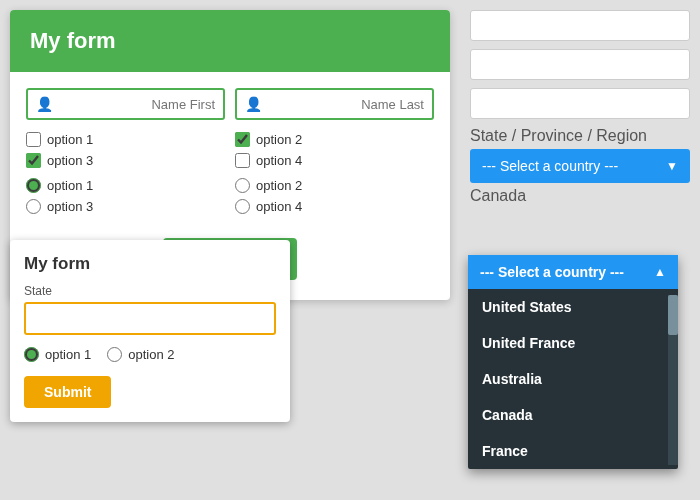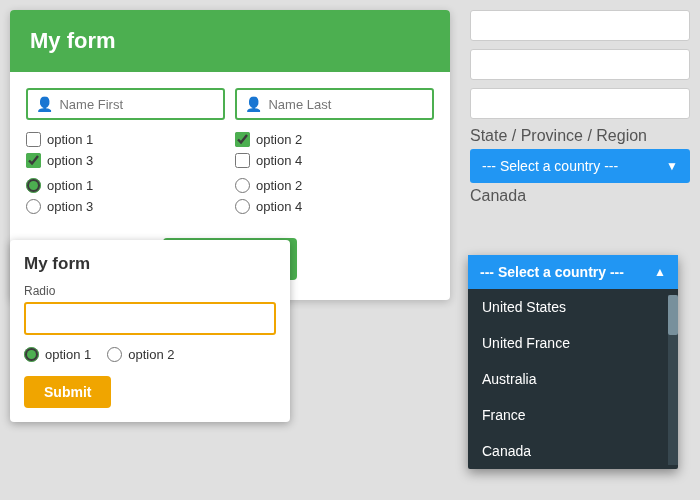--- a/index.html
+++ b/index.html
@@ -43,20 +43,21 @@
     .input-with-icon .icon {
       color: #4CAF50;
       font-size: 14px;
     }
     .input-with-icon input {
       border: none;
       outline: none;
       width: 100%;
       font-size: 13px;
       color: #1d4ed8;
+      text-align: right;
     }
     .checkbox-grid {
       display: grid;
       grid-template-columns: 1fr 1fr;
       gap: 6px 10px;
       margin-bottom: 10px;
     }
     .checkbox-item {
       display: flex;
       align-items: center;
@@ -229,21 +230,21 @@
     }
     .dropdown-list {
       overflow-y: auto;
       max-height: 210px;
     }
     .dropdown-item {
       padding: 10px 14px;
       color: #fff;
       font-size: 14px;
       cursor: pointer;
-      font-weight: normal;
+      font-weight: bold;
     }
     .dropdown-scrollbar {
       position: absolute;
       right: 0;
       top: 40px;
       width: 10px;
       height: 170px;
       background: #37474f;
     }
     .dropdown-scrollbar-thumb {
@@ -309,21 +310,21 @@
     </div>
 
     <div class="submit-area">
       <button class="submit-btn-green">Submit</button>
     </div>
   </div>
 </div>
 
 <div class="second-card">
   <h3>My form</h3>
-  <div class="field-label">Radio</div>
+  <div class="field-label">State</div>
   <input type="text" class="date-input" style="">
   <div class="radio-row">
     <label class="radio-item">
       <input type="radio" name="second-radio" checked="" style="">
       <span>option 1</span>
     </label>
     <label class="radio-item">
       <input type="radio" name="second-radio" style="">
       <span>option 2</span>
     </label>
@@ -347,19 +348,19 @@
 
 <div class="dropdown-overlay">
   <div class="dropdown-header">
     <span>--- Select a country ---</span>
     <span class="arrow-up">▲</span>
   </div>
   <div class="dropdown-list">
     <div class="dropdown-item">United States</div>
     <div class="dropdown-item">United France</div>
     <div class="dropdown-item">Australia</div>
+    <div class="dropdown-item">Canada</div>
     <div class="dropdown-item">France</div>
-    <div class="dropdown-item">Canada</div>
   </div>
   <div class="dropdown-scrollbar">
     <div class="dropdown-scrollbar-thumb"></div>
   </div>
 </div>
 
 </body></html>

